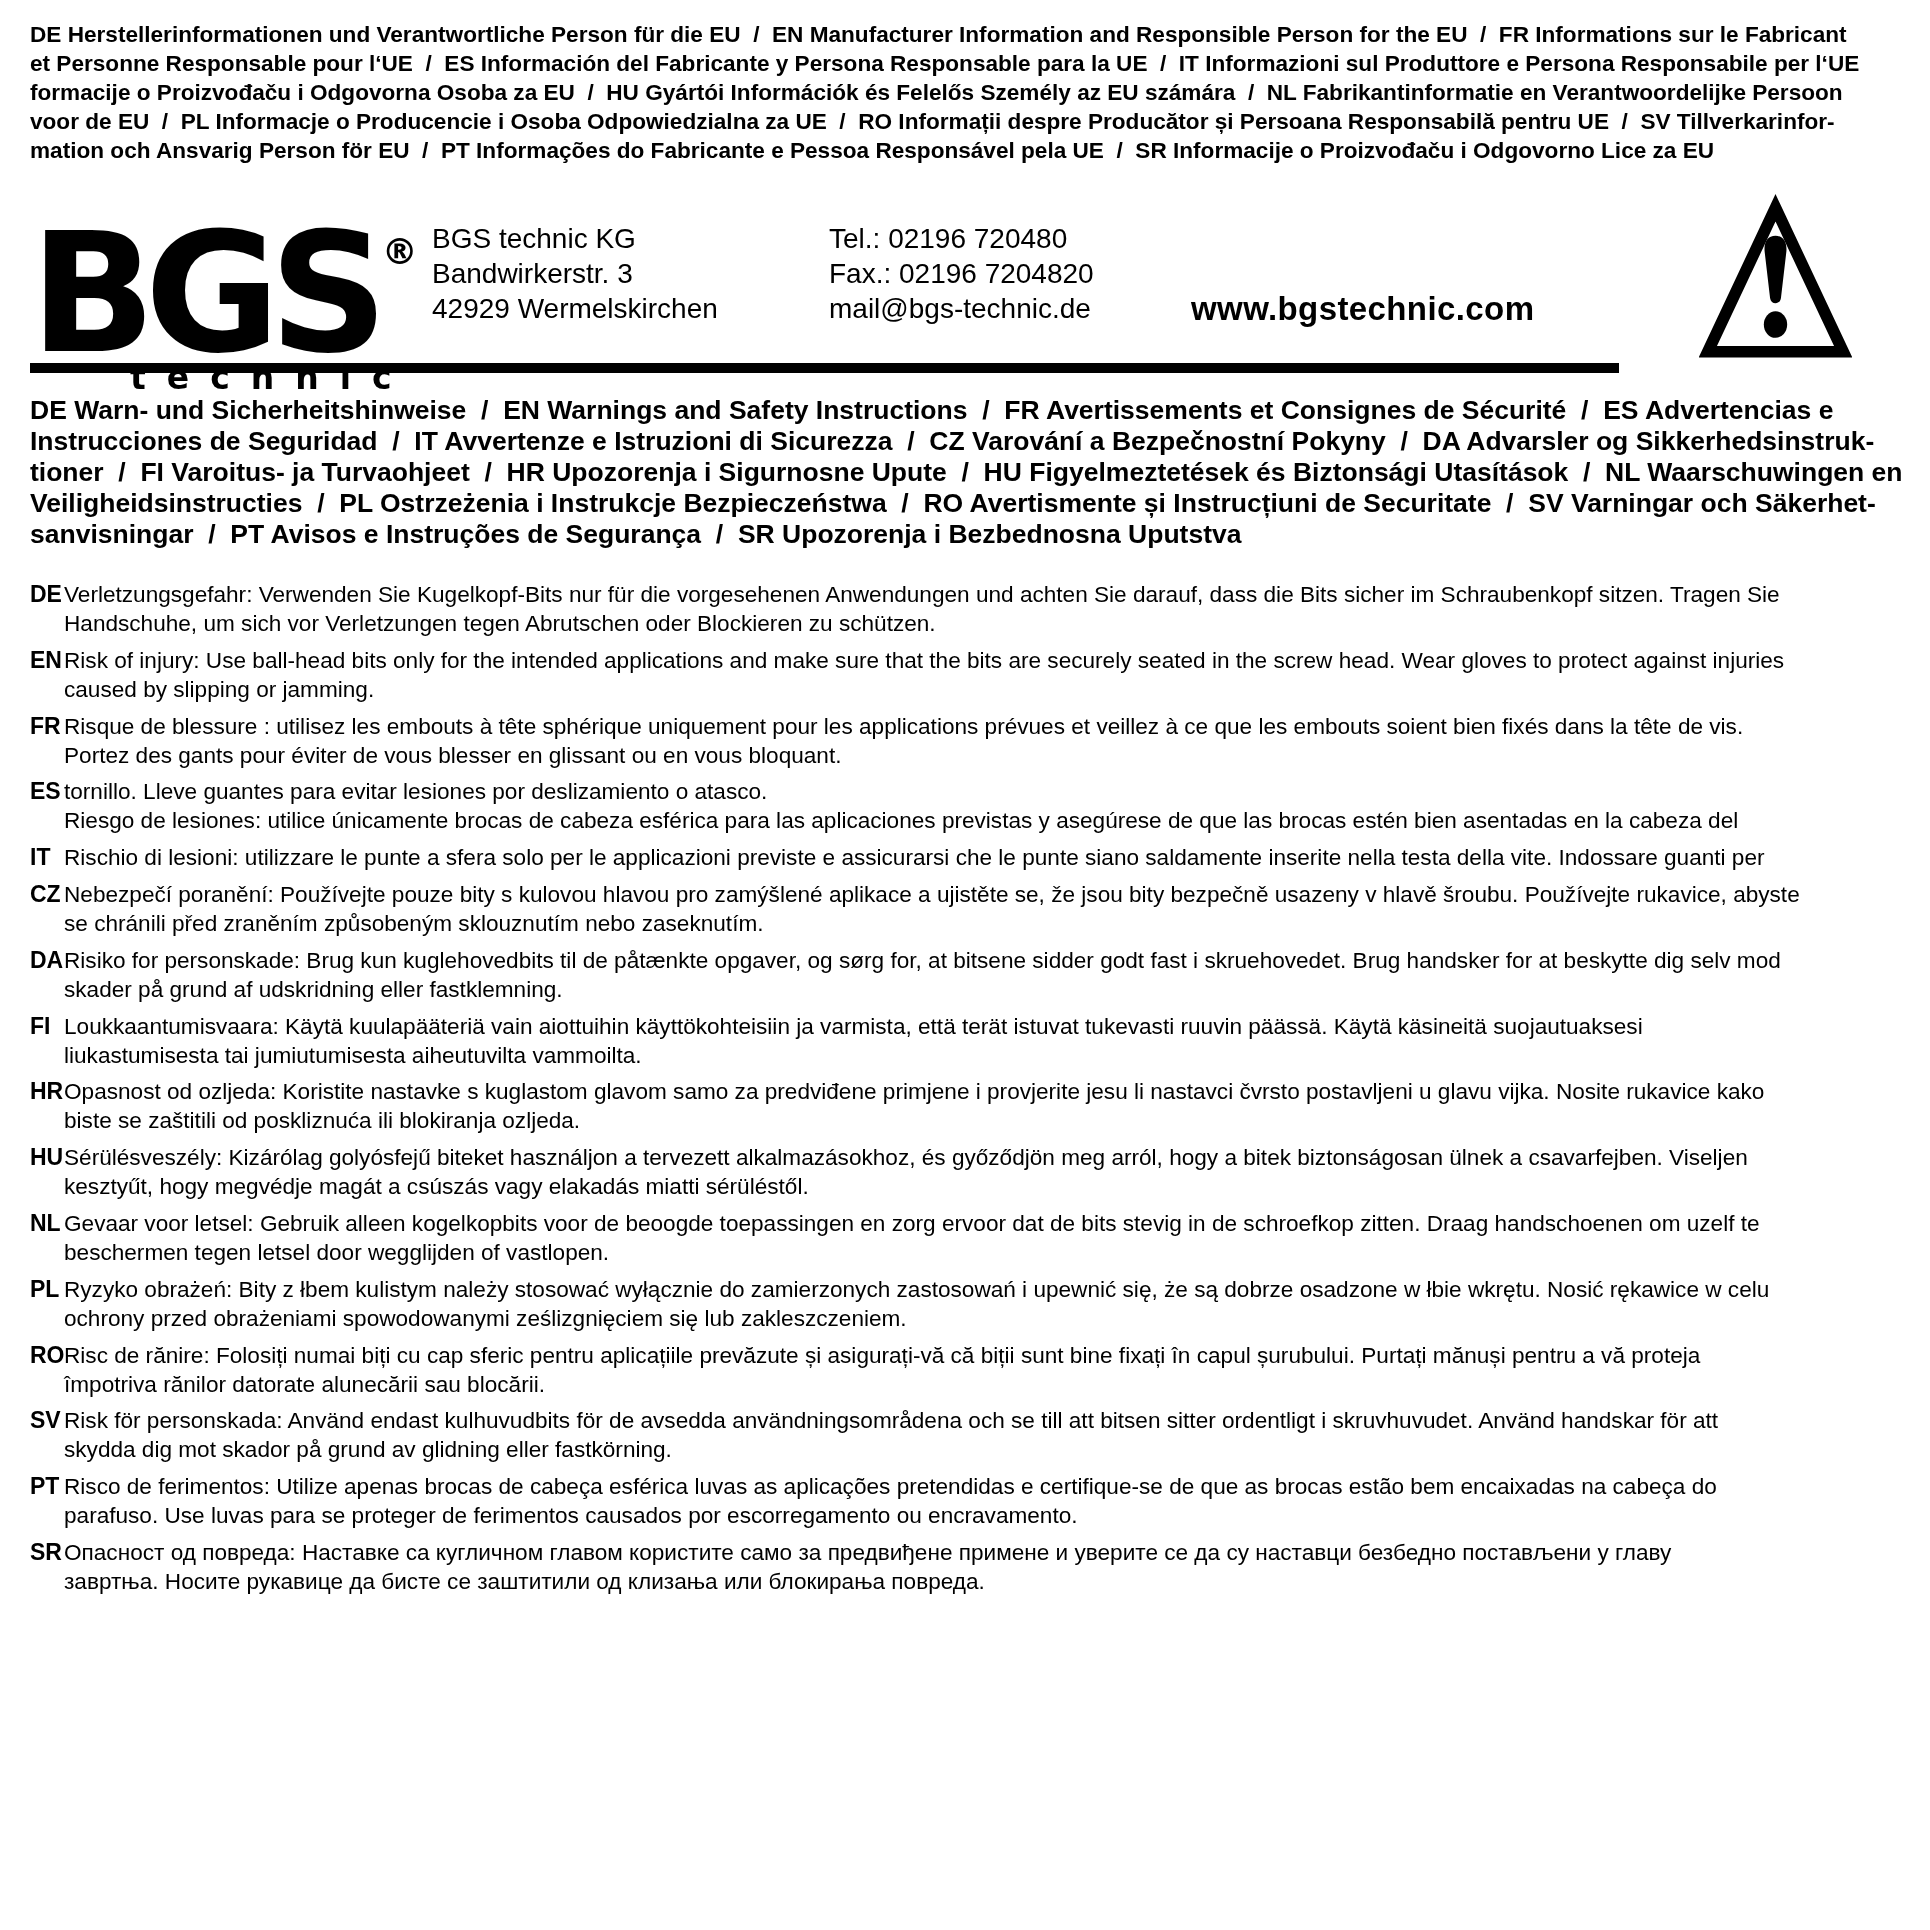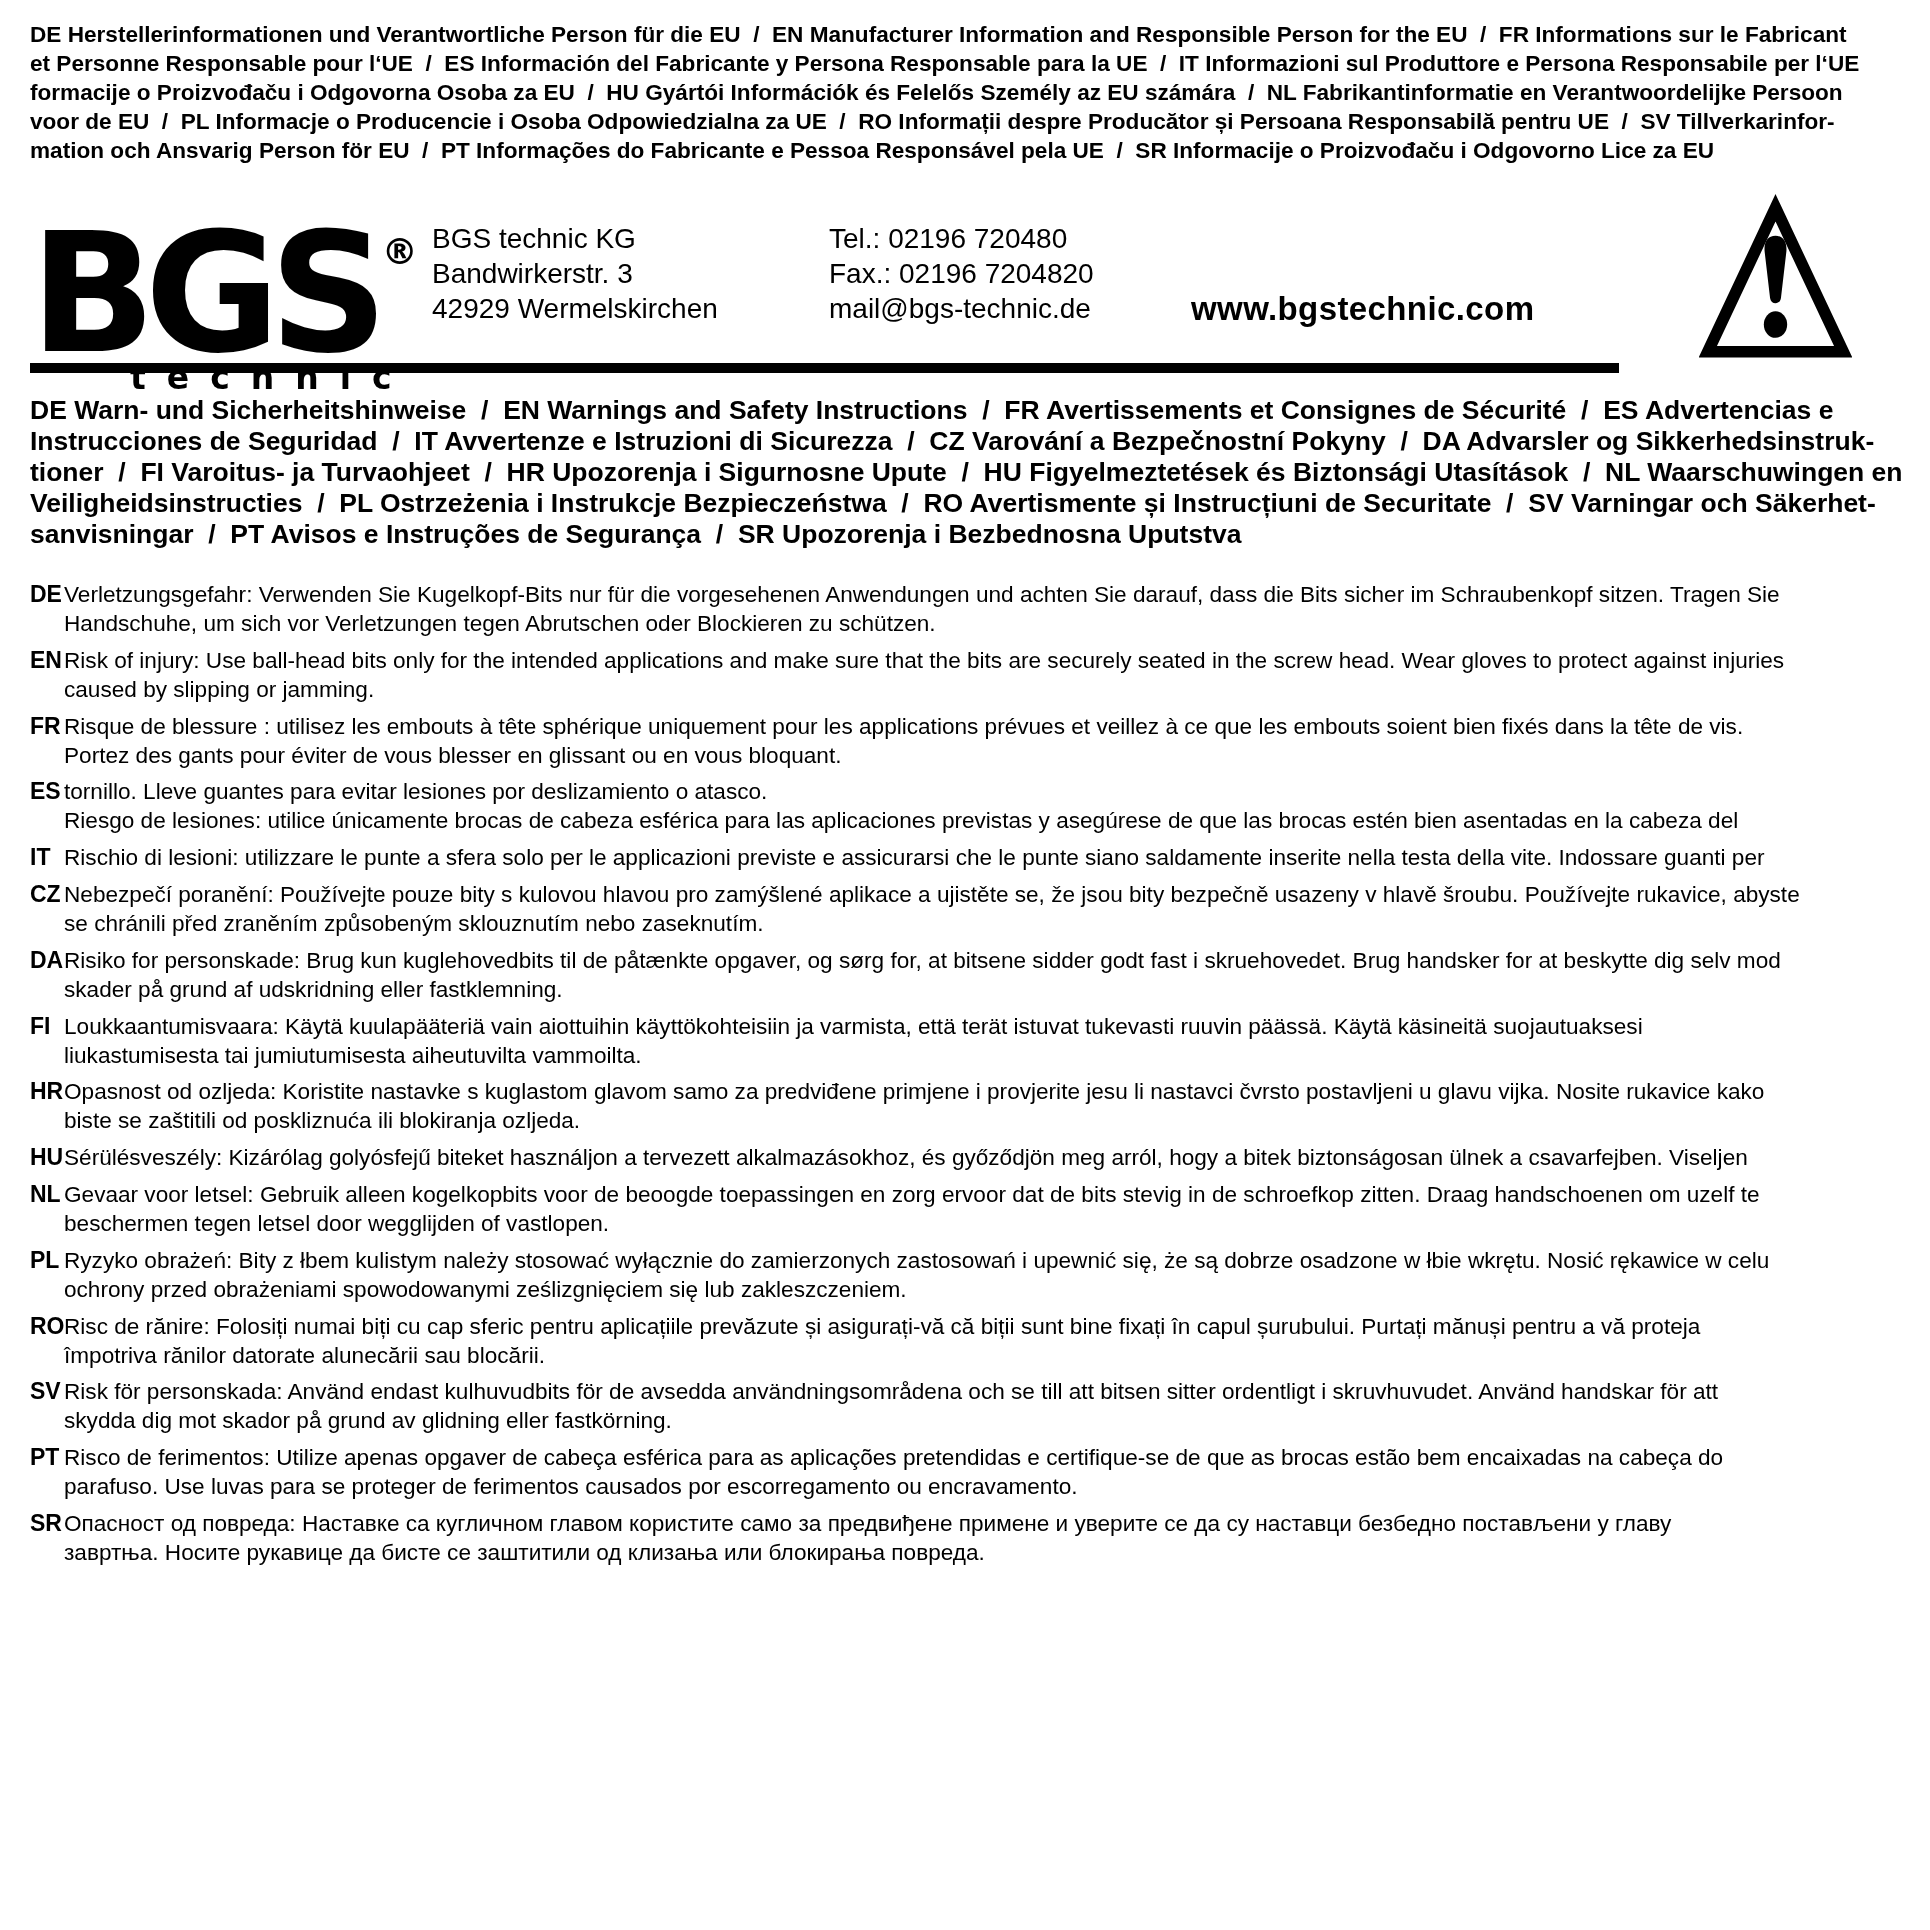--- a/index.html
+++ b/index.html
@@ -176,20 +176,21 @@
             <div class="ln"><span class="t">biste se zaštitili od poskliznuća ili blokiranja ozljeda.</span></div>
           </div>
       </div>
 
       <div class="entry">
         <div class="entry-code">HU</div>
         <div class="entry-text">
 
             <div class="ln"><span class="t">Sérülésveszély: Kizárólag golyósfejű biteket használjon a tervezett alkalmazásokhoz, és győződjön meg arról, hogy a bitek biztonságosan ülnek a csavarfejben. Viseljen</span></div>
 
+            <div class="ln"><span class="t">kesztyűt, hogy megvédje magát a csúszás vagy elakadás miatti sérüléstől.</span></div>
           </div>
       </div>
 
       <div class="entry">
         <div class="entry-code">NL</div>
         <div class="entry-text">
 
             <div class="ln"><span class="t">Gevaar voor letsel: Gebruik alleen kogelkopbits voor de beoogde toepassingen en zorg ervoor dat de bits stevig in de schroefkop zitten. Draag handschoenen om uzelf te</span></div>
 
             <div class="ln"><span class="t">beschermen tegen letsel door wegglijden of vastlopen.</span></div>
@@ -223,21 +224,21 @@
             <div class="ln"><span class="t">Risk för personskada: Använd endast kulhuvudbits för de avsedda användningsområdena och se till att bitsen sitter ordentligt i skruvhuvudet. Använd handskar för att</span></div>
 
             <div class="ln"><span class="t">skydda dig mot skador på grund av glidning eller fastkörning.</span></div>
           </div>
       </div>
 
       <div class="entry">
         <div class="entry-code">PT</div>
         <div class="entry-text">
 
-            <div class="ln"><span class="t">Risco de ferimentos: Utilize apenas opgaver de cabeça esférica para as aplicações pretendidas e certifique-se de que as brocas estão bem encaixadas na cabeça do</span></div>
+            <div class="ln"><span class="t">Risco de ferimentos: Utilize apenas brocas de cabeça esférica luvas as aplicações pretendidas e certifique-se de que as brocas estão bem encaixadas na cabeça do</span></div>
 
             <div class="ln"><span class="t">parafuso. Use luvas para se proteger de ferimentos causados por escorregamento ou encravamento.</span></div>
           </div>
       </div>
 
       <div class="entry">
         <div class="entry-code">SR</div>
         <div class="entry-text">
 
             <div class="ln"><span class="t">Опасност од повреда: Наставке са кугличном главом користите само за предвиђене примене и уверите се да су наставци безбедно постављени у главу</span></div>

